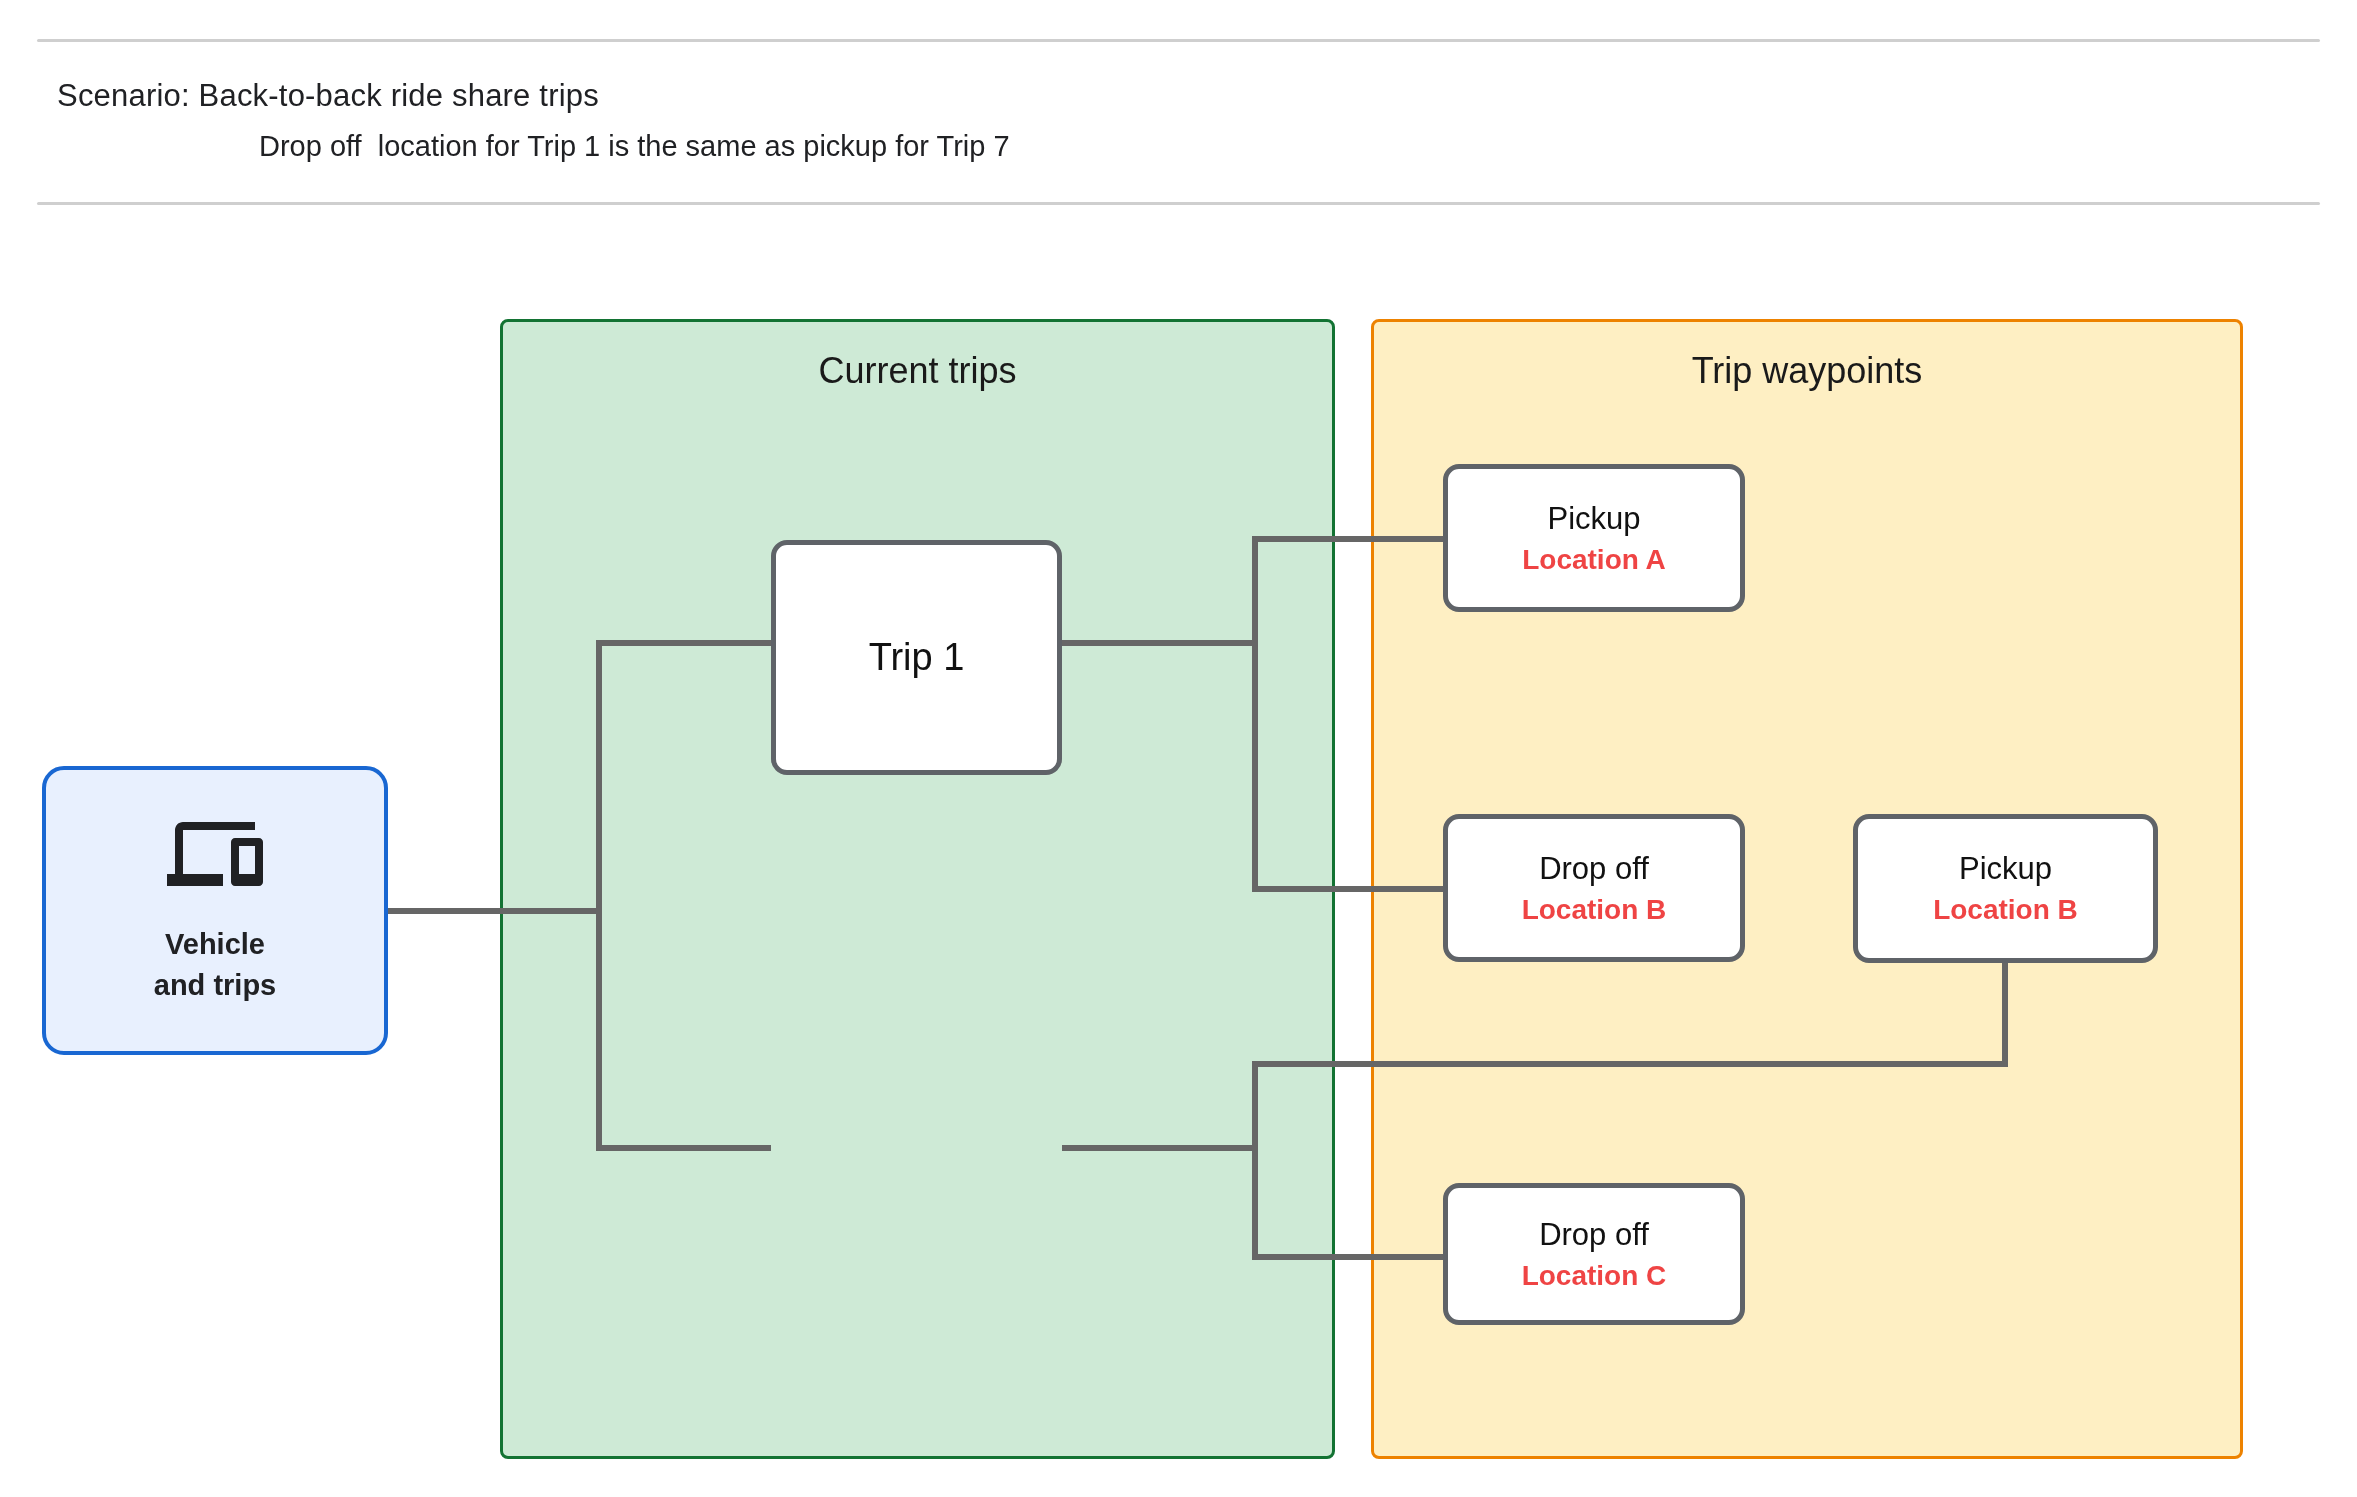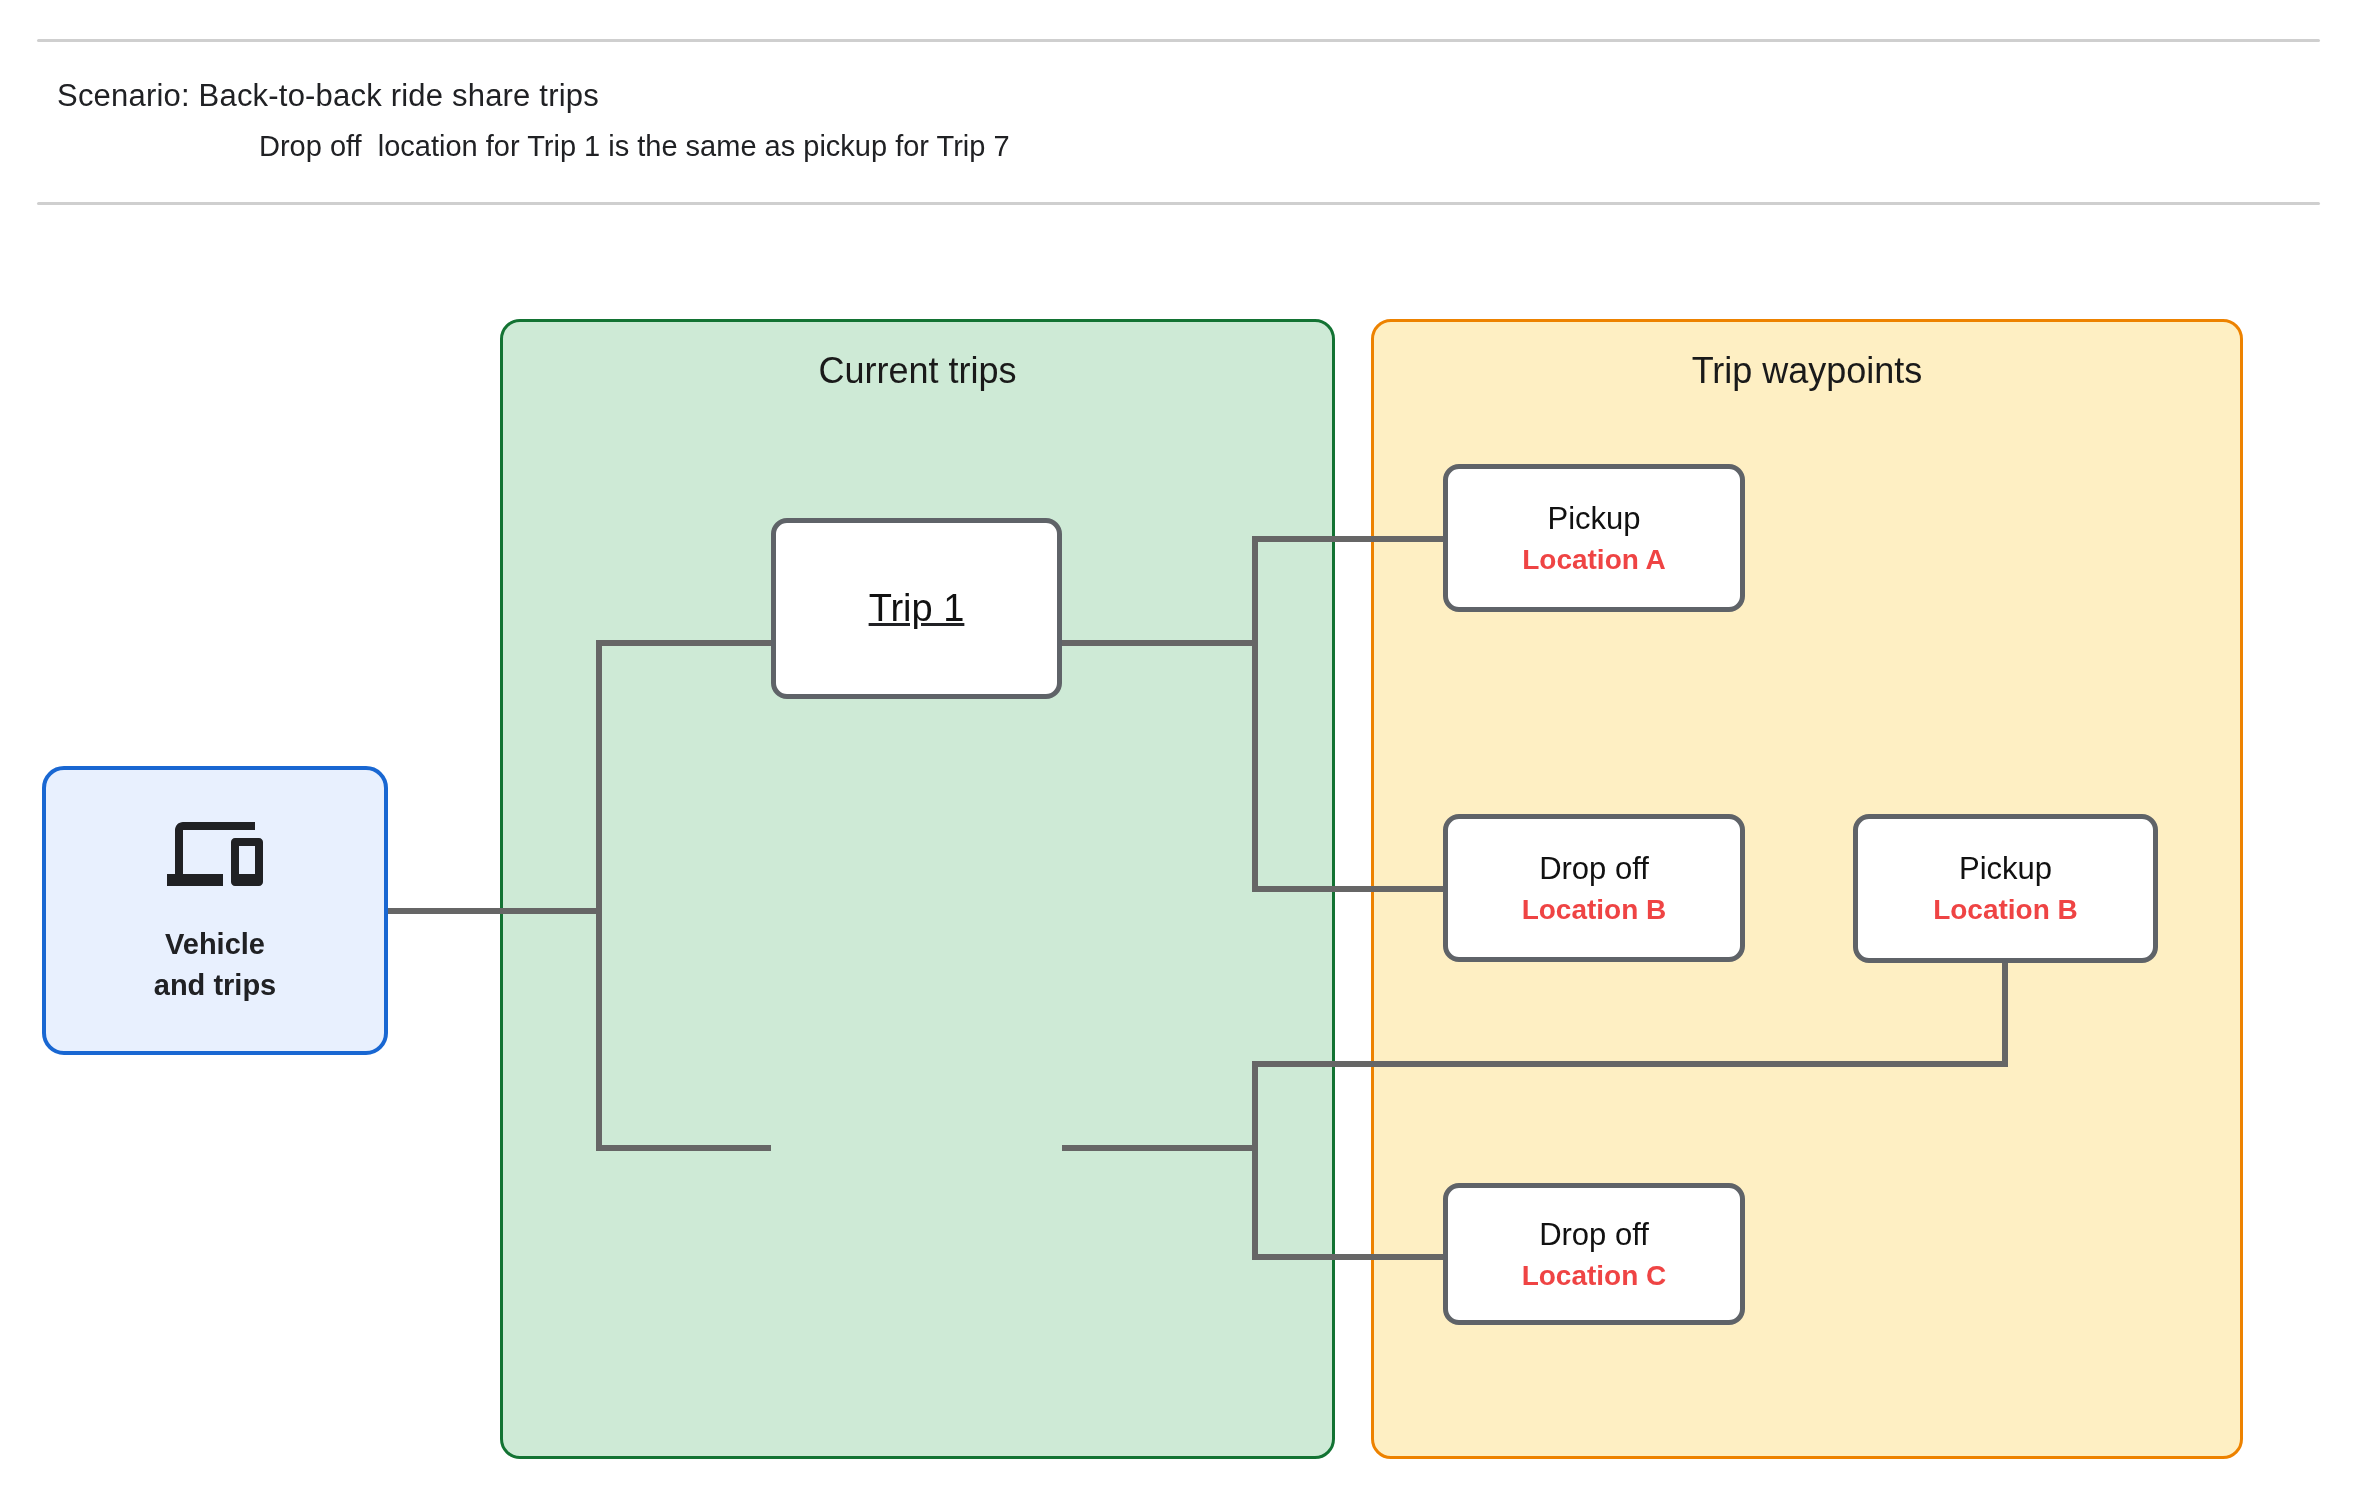--- a/index.html
+++ b/index.html
@@ -18,21 +18,21 @@
   .page-title{
     position:absolute;left:57px;top:78px;
     font-size:31px;font-weight:normal;letter-spacing:0.2px;
   }
   .page-subtitle{
     position:absolute;left:259px;top:130px;
     font-size:29px;font-weight:normal;white-space:pre;
   }
   .panel{
     position:absolute;top:319px;height:1140px;
-    border-radius:20px;z-index:1;box-sizing:border-box;
+    border-radius:8px;z-index:1;box-sizing:border-box;
   }
   .panel-green{
     left:500px;width:835px;
     background:#CEEAD6;border:3px solid #137333;
   }
   .panel-orange{
     left:1371px;width:872px;
     background:#FEEFC3;border:3px solid #ED8200;
   }
   .panel-title{
@@ -48,21 +48,21 @@
   .vehicle-box{
     left:42px;top:766px;width:346px;height:289px;
     background:#E8F0FE;border:4px solid #1967D2;border-radius:22px;
     justify-content:flex-start;padding-top:40px;
   }
   .vehicle-box .icon{width:104px;height:88px;margin-bottom:26px;}
   .vehicle-label{
     font-size:29px;font-weight:bold;text-align:center;line-height:1.4;color:#202124;
   }
   .trip-box{left:771px;width:291px;}
-  .trip1{top:518px;height:181px;text-decoration:underline;}
+  .trip1{top:540px;height:235px;}
   .trip2{top:1031px;height:237px;}
   .trip-label{font-size:38px;font-weight:500;color:#111111;}
   .wp-box{width:302px;height:148px;gap:7px;}
   .wp-a{left:1443px;top:464px;}
   .wp-b{left:1443px;top:814px;}
   .wp-pb{left:1853px;top:814px;width:305px;height:149px;}
   .wp-c{left:1443px;top:1183px;height:142px;}
   .wp-title{font-size:31px;font-weight:normal;color:#111111;}
   .wp-sub{font-size:28px;font-weight:bold;color:#ef4444;}
 </style>

